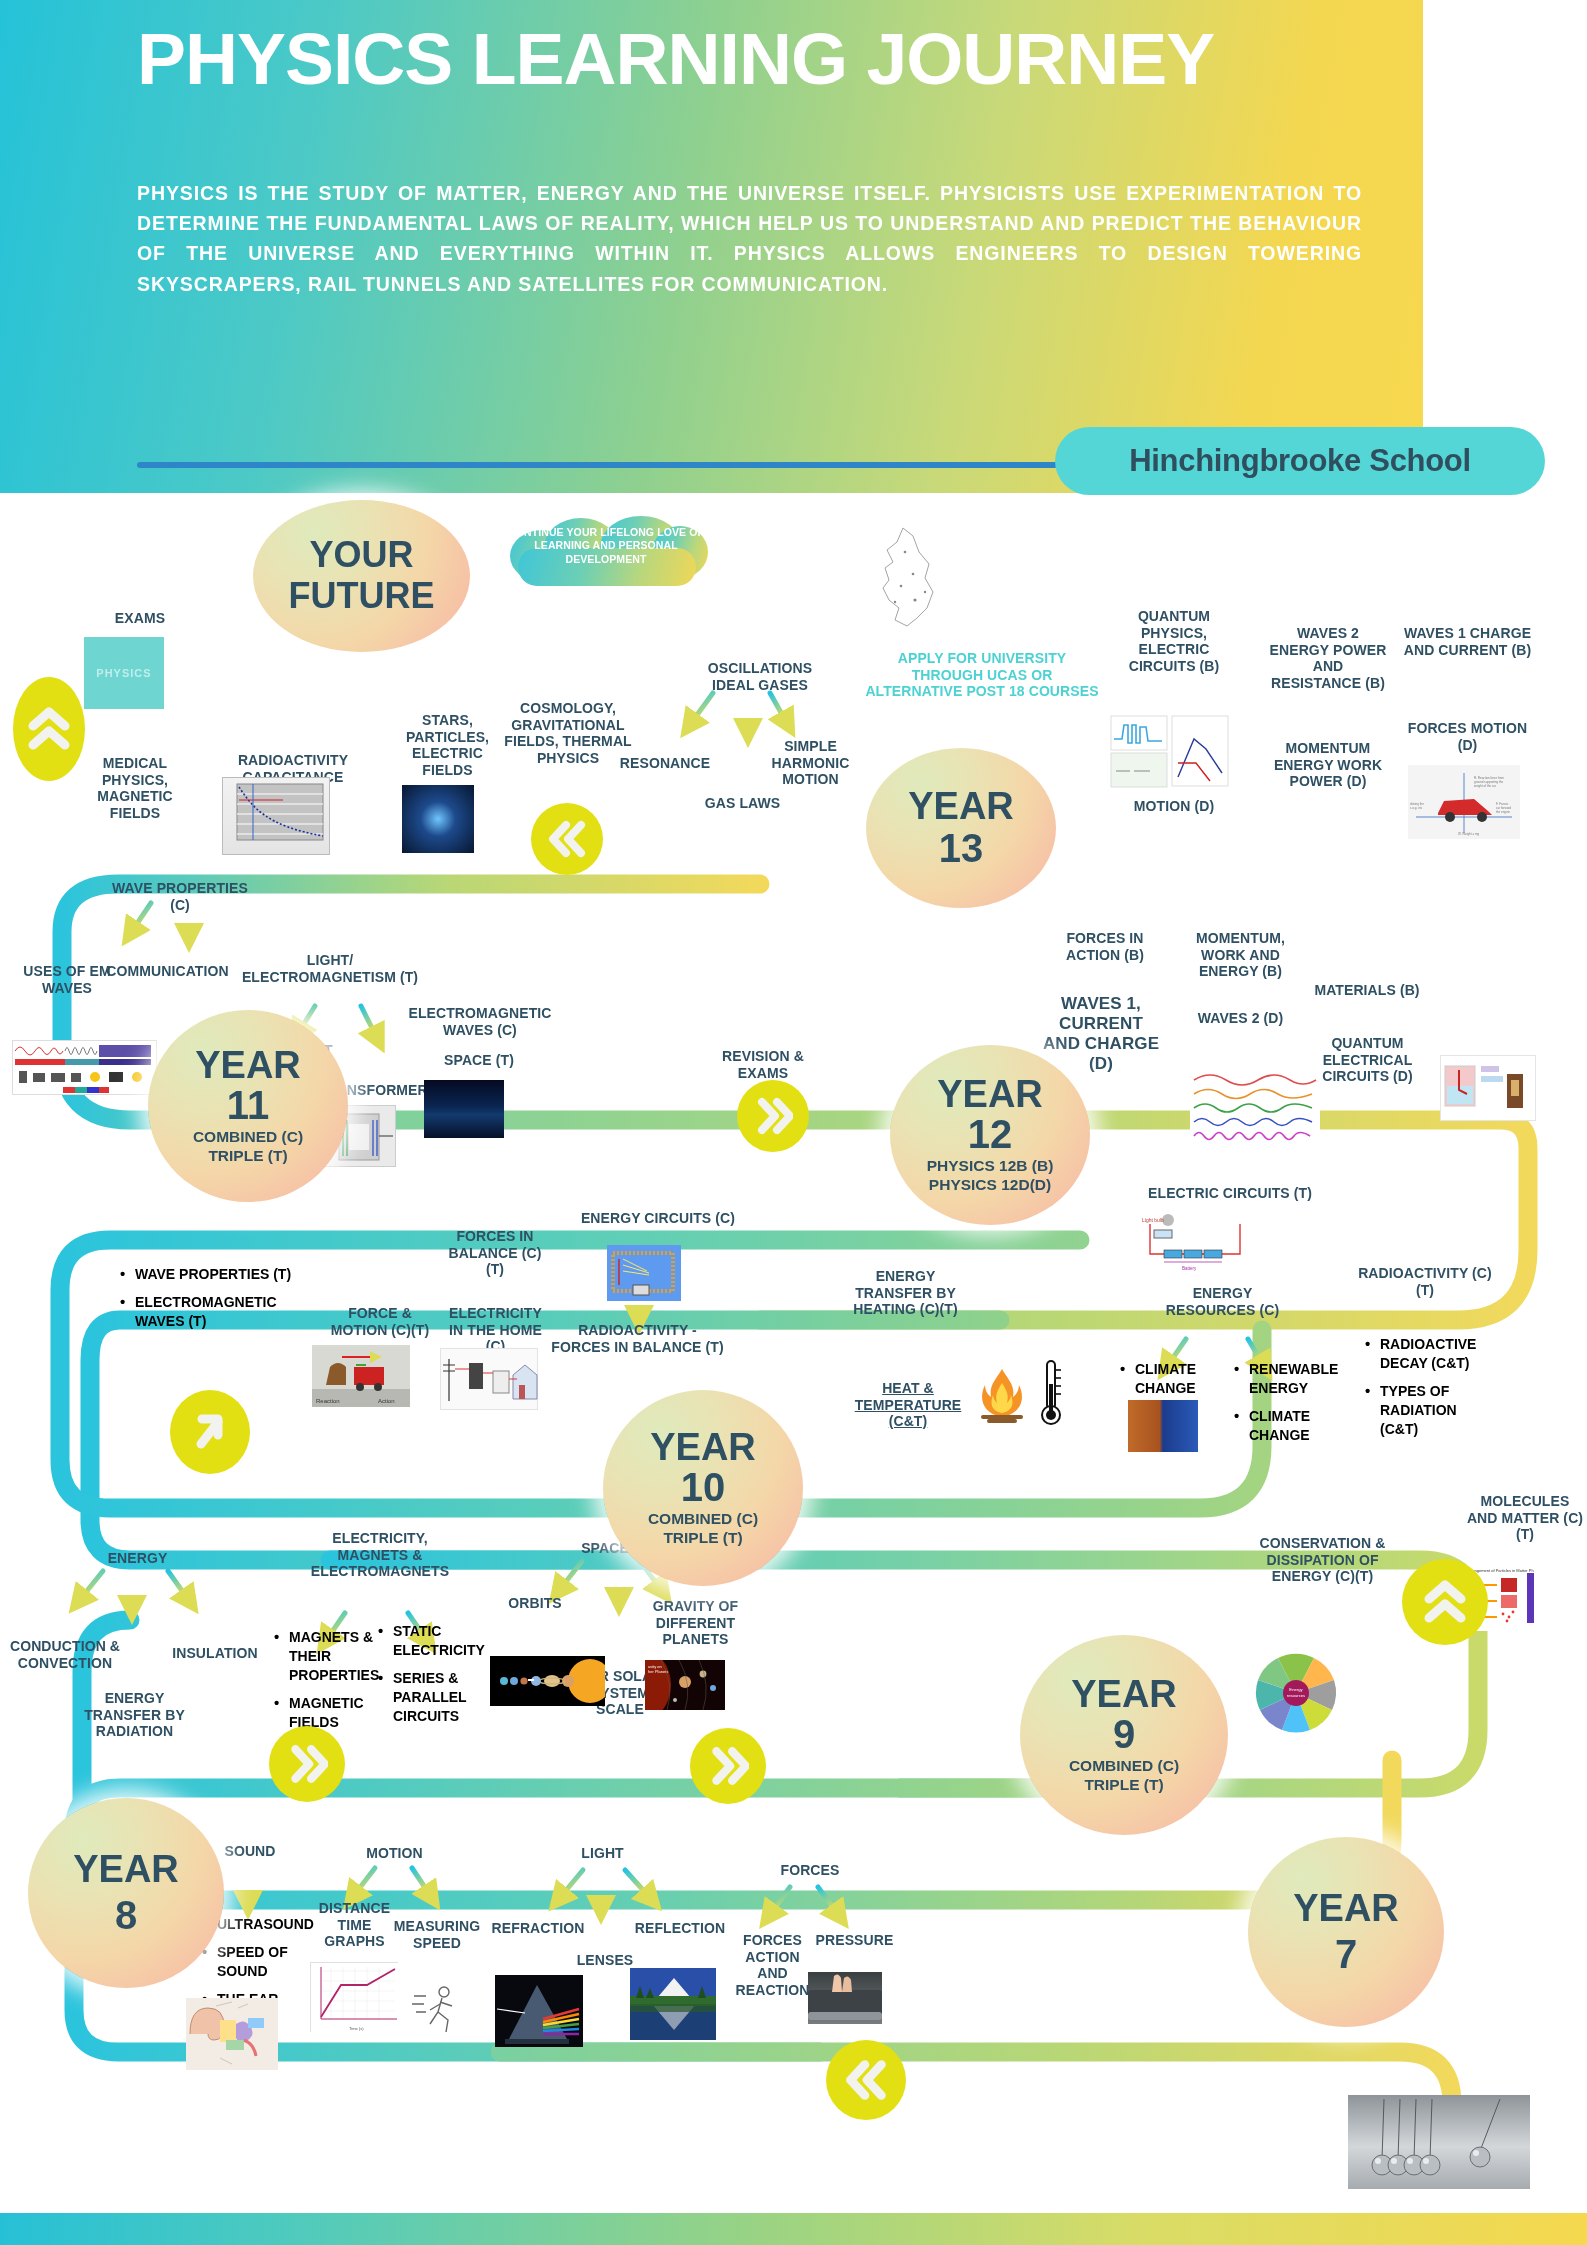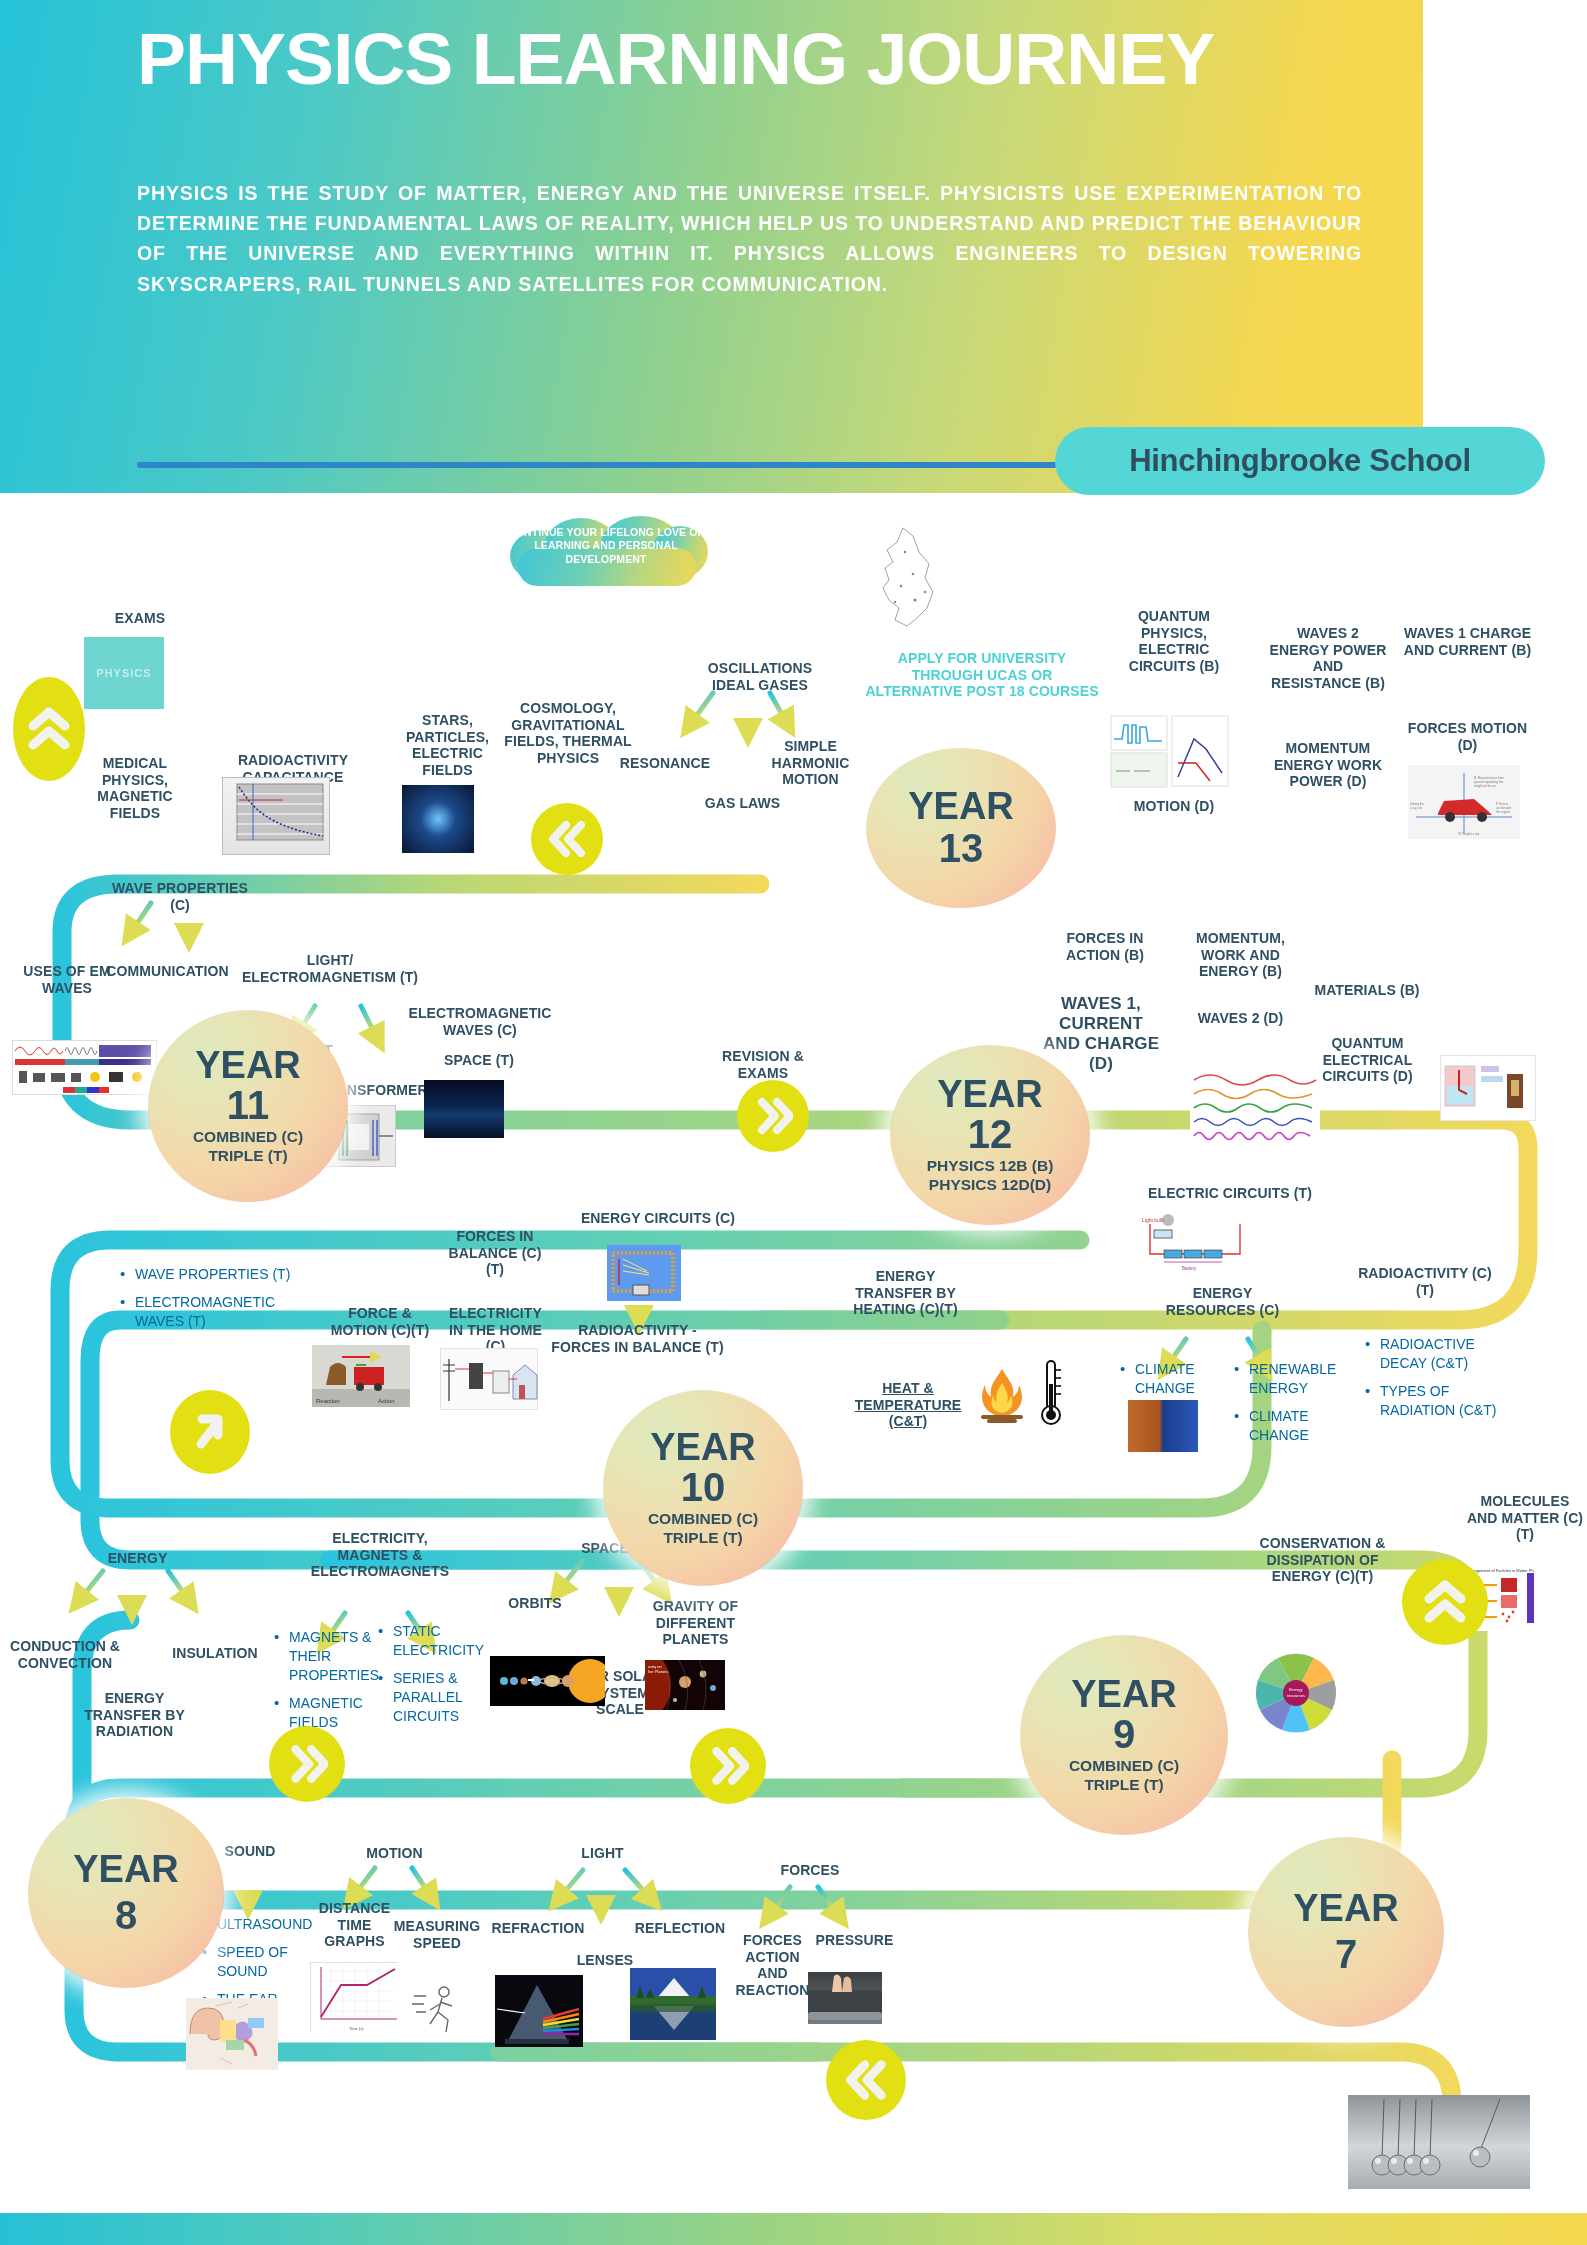--- a/index.html
+++ b/index.html
@@ -66,21 +66,21 @@
   }
   .chev svg { display: block; }
 
   
   .lbl {
     position: absolute; z-index: 5;
     color: #2f5063; font-weight: bold; text-align: center;
     line-height: 1.18; letter-spacing: 0.1px;
   }
   .lbl.teal { color: #4cd2d2; }
-  .bul { position: absolute; z-index: 5; color:#0369a1; font-weight:normal; line-height:1.35; }
+  .bul { position: absolute; z-index: 5; color:#000000; font-weight:bold; line-height:1.35; }
   .bul ul { list-style: none; }
   .bul li { position: relative; padding-left: 17px; margin-bottom: 9px; }
   .bul li:before { content: "•"; position: absolute; left: 2px; top: -1px; font-size: 15px; }
 
   
   .cloud {
     position: absolute; z-index: 5; width: 210px; height: 70px;
     left: 500px; top: 516px;
   }
   .cloud .puff { position: absolute; border-radius: 50%;
@@ -212,20 +212,24 @@
 
   <div class="cloud">
     <div class="puff" style="left:10px;  top:14px; width:64px;  height:52px;"></div>
     <div class="puff" style="left:44px;  top:2px;  width:74px;  height:58px;"></div>
     <div class="puff" style="left:100px; top:0px;  width:82px;  height:62px;"></div>
     <div class="puff" style="left:152px; top:10px; width:56px;  height:52px;"></div>
     <div class="puff" style="left:18px;  top:32px; width:178px; height:38px; border-radius:20px;"></div>
     <div class="ctext">CONTINUE YOUR LIFELONG LOVE OF LEARNING AND PERSONAL DEVELOPMENT</div>
   </div>
 
+  <div class="yearnode" style="left:253px; top:500px; width:217px; height:152px;">
+    <div class="yr-word" style="font-size:36px">YOUR</div>
+    <div class="yr-num" style="font-size:36px; margin-top:4px">FUTURE</div>
+  </div>
 
   <div class="yearnode" style="left:866px; top:748px; width:190px; height:160px;">
     <div class="yr-word" style="font-size:38px">YEAR</div>
     <div class="yr-num" style="font-size:40px; margin-top:2px">13</div>
   </div>
 
   <div class="yearnode" style="left:890px; top:1045px; width:200px; height:180px;">
     <div class="yr-word" style="font-size:38px">YEAR</div>
     <div class="yr-num" style="font-size:40px">12</div>
     <div class="yr-sub" style="font-size:15.5px; margin-top:2px">PHYSICS 12B (B)</div>

